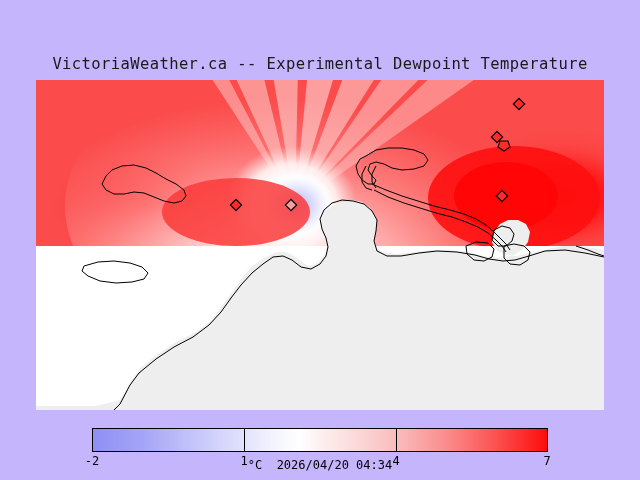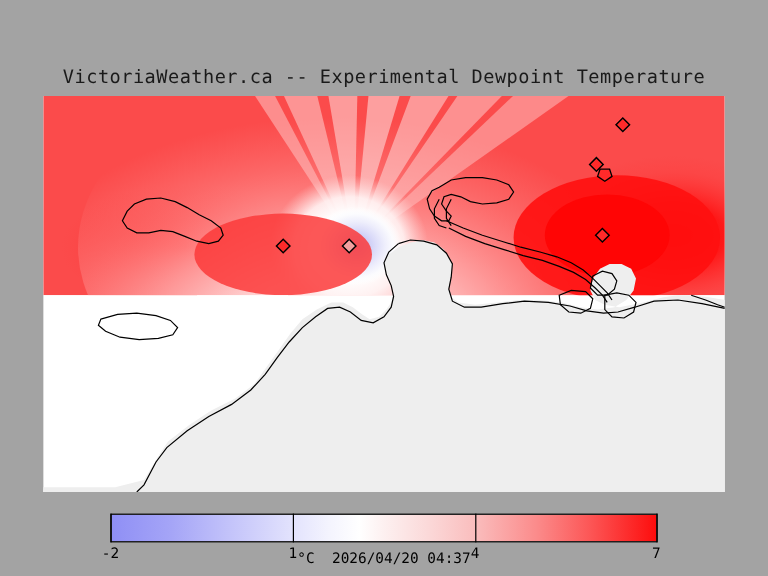--- a/index.html
+++ b/index.html
@@ -13,21 +13,21 @@
     position: relative;
     overflow: hidden;
     font-family: "DejaVu Sans Mono", monospace;
   }
 
   #app {
     position: absolute;
     left: 0; top: 0;
     width: 640px;
     height: 480px;
-    background: #a3a3a3;
+    background: #c4b5fd;
   }
 
   
   #title {
     position: absolute;
     left: 0;
     top: 55px;
     width: 640px;
     text-align: center;
     font-family: "DejaVu Sans Mono", monospace;
@@ -301,15 +301,15 @@
     <div class="cb-tickline" style="left:152px;"></div>
     <div class="cb-tickline" style="left:304px;"></div>
     <div class="cb-tickline" style="left:455px;"></div>
 
     <div class="cb-ticklabel" style="left:0px;">-2</div>
     <div class="cb-ticklabel" style="left:152px;">1</div>
     <div class="cb-ticklabel" style="left:304px;">4</div>
     <div class="cb-ticklabel" style="left:455px;">7</div>
   </div>
 
-  <div id="cb-caption">°C  2026/04/20 04:37</div>
+  <div id="cb-caption">°C  2026/04/20 04:34</div>
 
 </div>
 
 </body></html>

